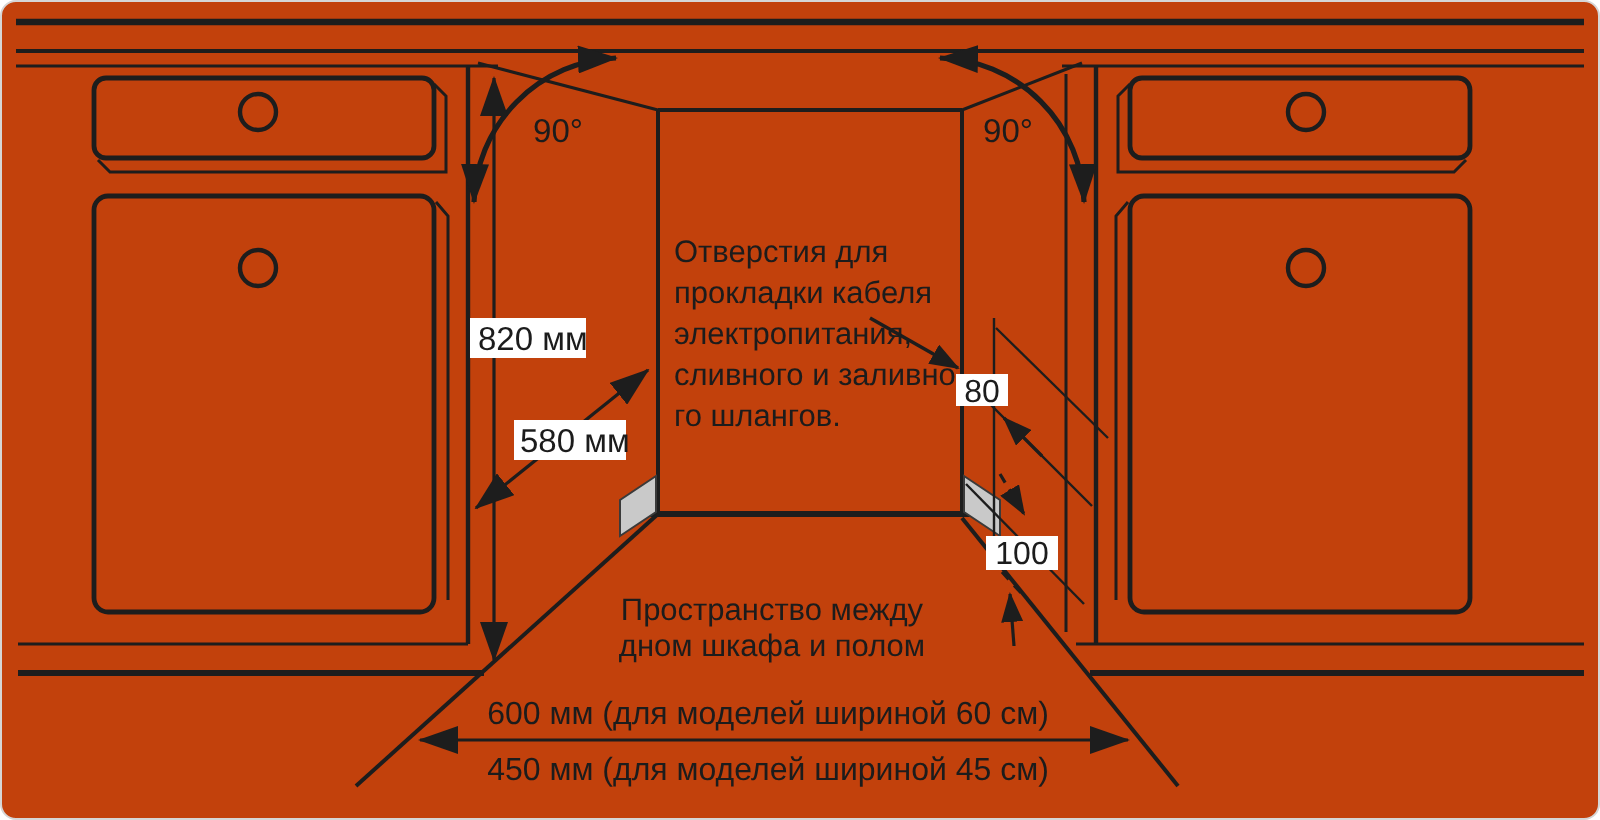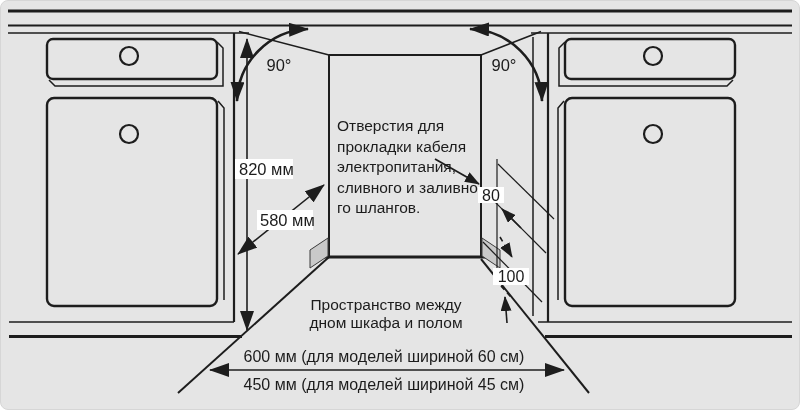--- a/index.html
+++ b/index.html
@@ -1,21 +1,21 @@
 <!DOCTYPE html>
 <html><head>
 <meta charset="utf-8">
 <style>
   html,body{margin:0;padding:0;background:#ffffff;}
   .stage{
     position:relative;
     width:798px;height:408px;
     border:1px solid #d6d6d6;
     border-radius:8px;
-    background:#e5e5e5;
+    background:#c2410c;
     overflow:hidden;
     font-family:"Liberation Sans", sans-serif;
   }
   svg{display:block;}
   .ln{stroke:#1d1d1d;fill:none;}
   .txt{
     fill:#1c1c1c;
     font-family:"Liberation Sans","DejaVu Sans",sans-serif;
     font-weight:400;
   }

